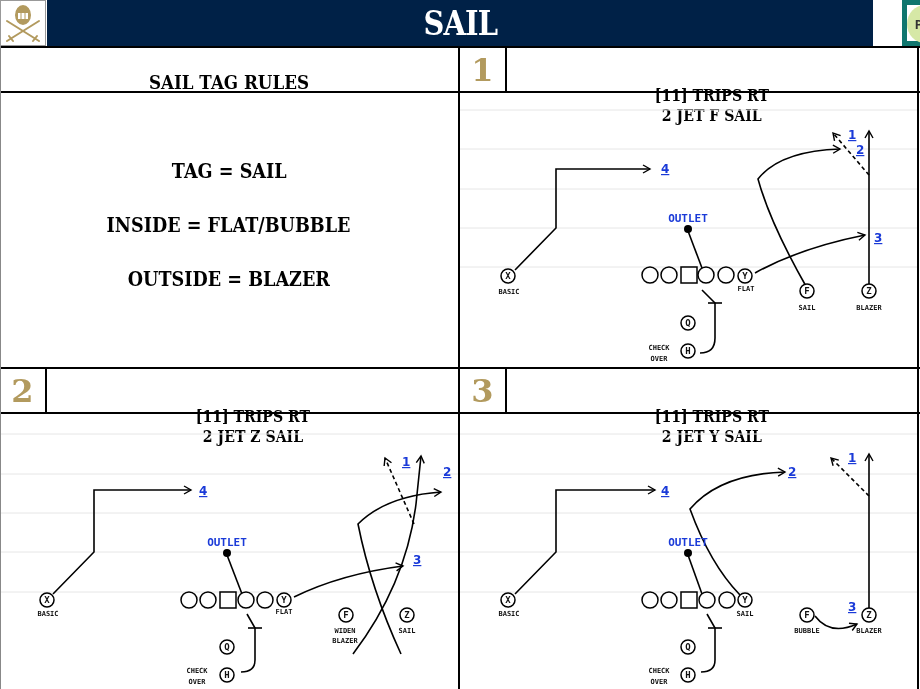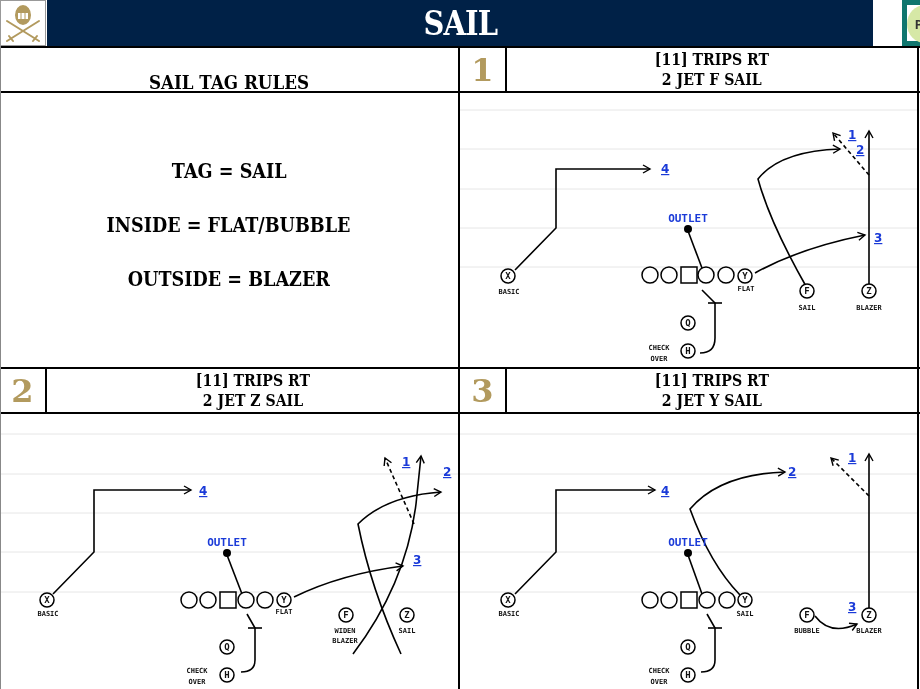--- a/index.html
+++ b/index.html
@@ -15,21 +15,21 @@
   .pqd-circle span { font-family: "DejaVu Sans Mono", monospace; font-weight: bold; font-size: 13px; color: #333; letter-spacing: -1px; }
   .line-h, .line-v { position: absolute; background: #000; }
 
   .rules-head { position: absolute; left: 0; top: 47px; width: 458px; height: 45px; display: flex; align-items: center; justify-content: center; margin-top: 12px; }
   .rules-head span { font-weight: bold; font-size: 19px; color: #000; transform: scaleX(0.88); }
   .rules-body { position: absolute; left: 0; top: 94px; width: 458px; height: 272px; display: flex; flex-direction: column; align-items: center; justify-content: center; gap: 30px; padding-bottom: 10px; }
   .rules-body div { font-weight: bold; font-size: 20px; color: #000; transform: scaleX(0.88); }
 
   .num-cell { position: absolute; display: flex; align-items: center; justify-content: center; }
   .num-cell span { font-weight: bold; font-size: 32px; color: #b29a5e; }
-  .play-head { position: absolute; display: flex; flex-direction: column; align-items: center; justify-content: center; line-height: 20px; }
+  .play-head { position: absolute; display: flex; flex-direction: column; align-items: center; justify-content: center; line-height: 20px; margin-top: 36px; }
   .play-head span { font-weight: bold; font-size: 16px; color: #000; transform: scaleX(0.88); }
 
   .field { position: absolute; overflow: hidden; }
   .field svg { position: absolute; left: 0; top: 0; }
   .lbl { font-family: "DejaVu Sans Mono", monospace; font-weight: bold; font-size: 7px; fill: #111; }
   .plr { font-family: "DejaVu Sans Mono", monospace; font-weight: bold; font-size: 9px; fill: #111; }
   .num { font-family: "DejaVu Sans", sans-serif; font-weight: bold; font-size: 12px; fill: #1a3ad8; text-decoration: underline; }
   .outlet { font-family: "DejaVu Sans Mono", monospace; font-weight: bold; font-size: 11px; fill: #1a3ad8; }
 </style>
 </head>

